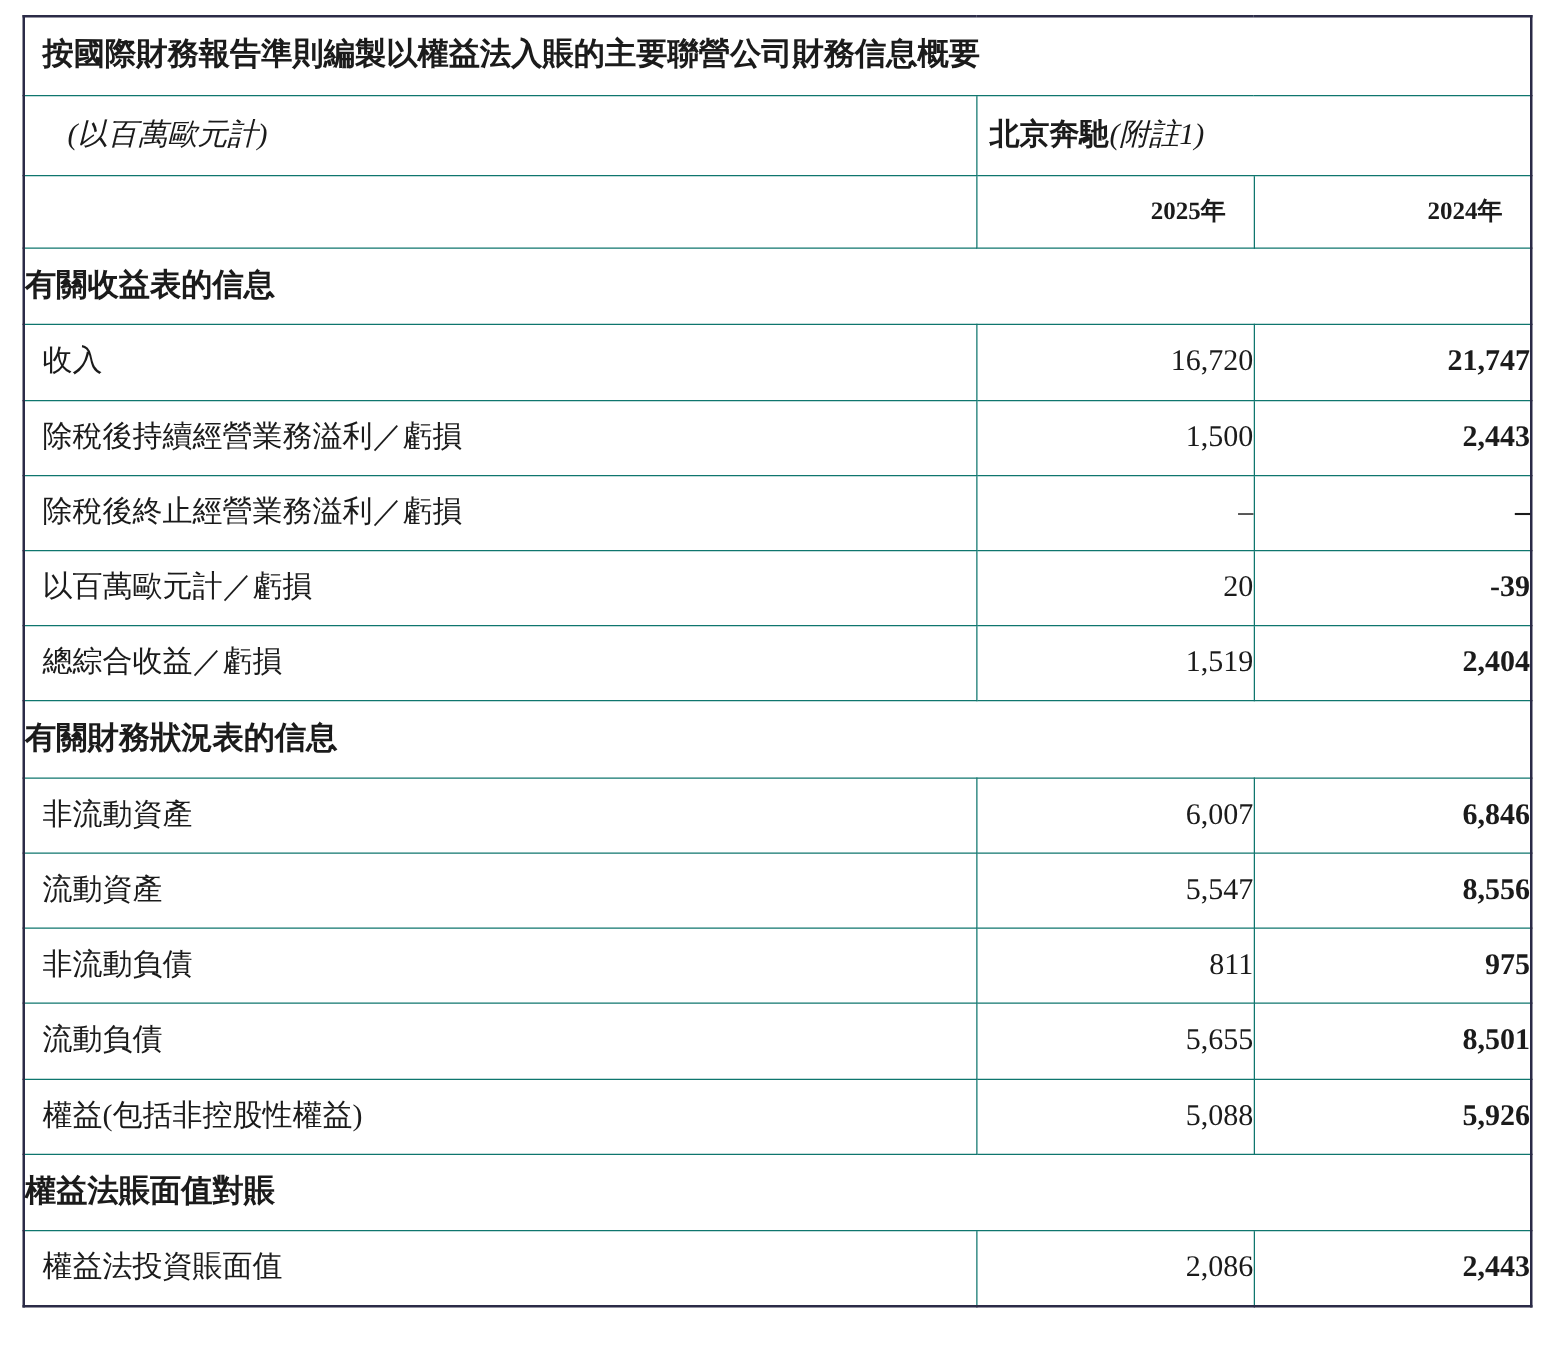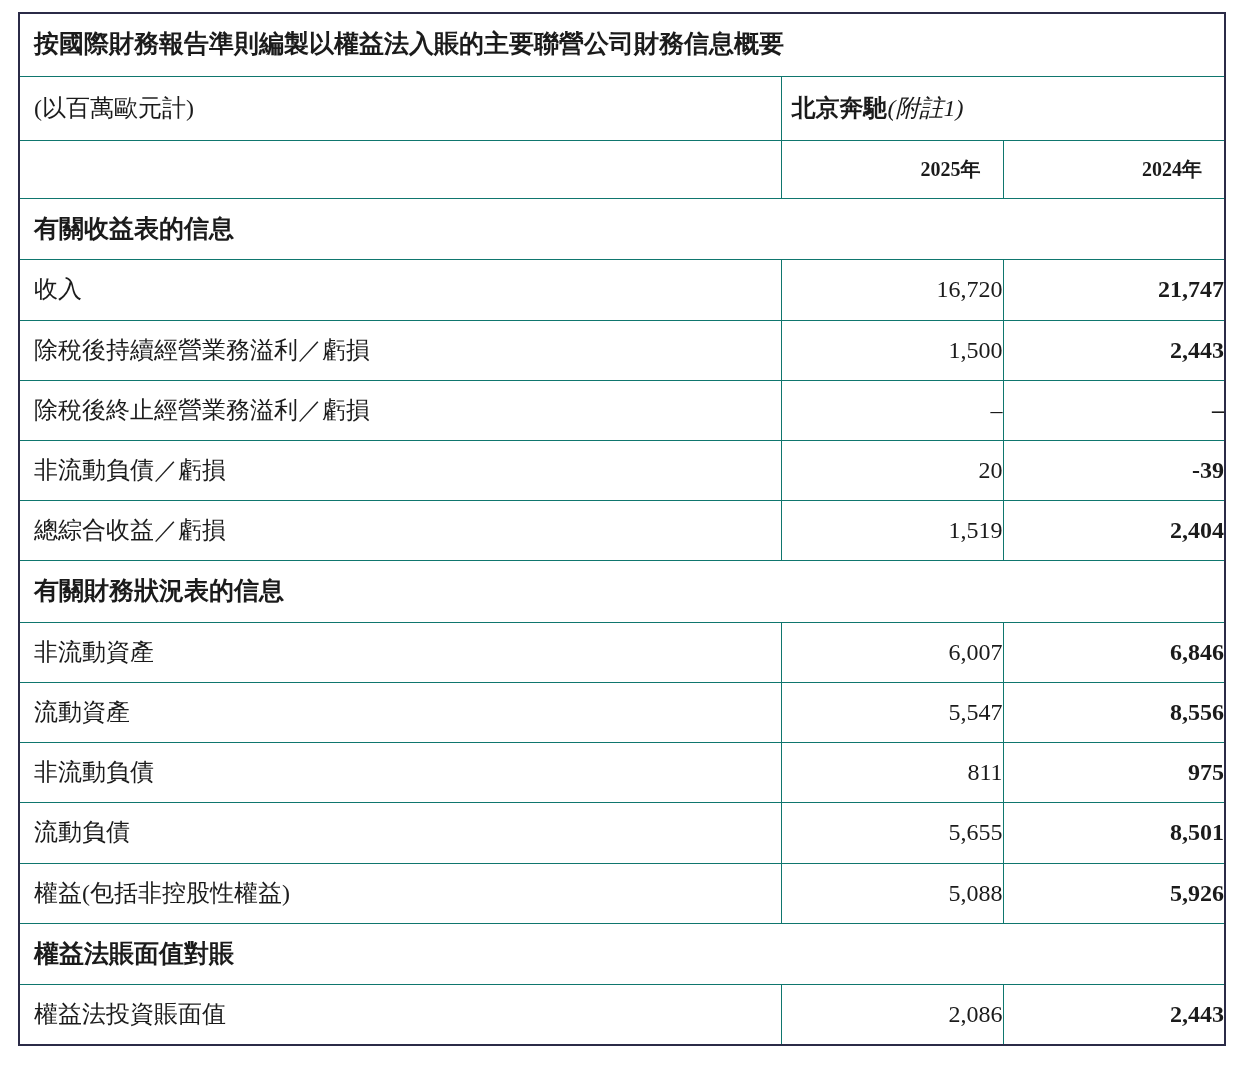--- a/index.html
+++ b/index.html
@@ -50,43 +50,45 @@
     font-size: 24px;
     line-height: 1.3;
     white-space: nowrap;
   }
   .title-cell .cell {
     font-weight: bold;
     font-size: 25px;
     padding: 14px 16px 15px 14px;
   }
   .unit-cell .cell {
+    font-style: italic;
     font-size: 24px;
     padding: 16px 16px 16px 14px;
+    margin-left: 20px;
   }
   .grp-co .cell {
     text-align: left;
     font-size: 24px;
     font-weight: bold;
     padding: 16px 10px;
   }
   .grp-co .cell .note {
     font-weight: normal;
     font-style: italic;
   }
   .year-cell .cell {
     text-align: right;
     font-weight: bold;
     font-size: 20px;
     padding: 14px 22px 14px 10px;
   }
   .section .cell {
     font-weight: bold;
     font-size: 25px;
-    padding: 14px 16px 14px 14px;
+    padding: 14px 16px 14px 0;
   }
   .rowlabel .cell {
     font-size: 24px;
     padding: 14px 16px 14px 14px;
   }
   .rowlabel.long .cell {
     font-size: 23px;
   }
   .val {
     text-align: right;
@@ -158,21 +160,21 @@
       </tr>
       <tr class="rowlabel">
         <td>
           <div class="cell">除稅後終止經營業務溢利／虧損</div>
         </td>
         <td class="val cur">–</td>
         <td class="val prev">–</td>
       </tr>
       <tr class="rowlabel">
         <td>
-          <div class="cell">非流動負債／虧損</div>
+          <div class="cell">以百萬歐元計／虧損</div>
         </td>
         <td class="val cur">20</td>
         <td class="val prev">-39</td>
       </tr>
       <tr class="rowlabel">
         <td>
           <div class="cell">總綜合收益／虧損</div>
         </td>
         <td class="val cur">1,519</td>
         <td class="val prev">2,404</td>

